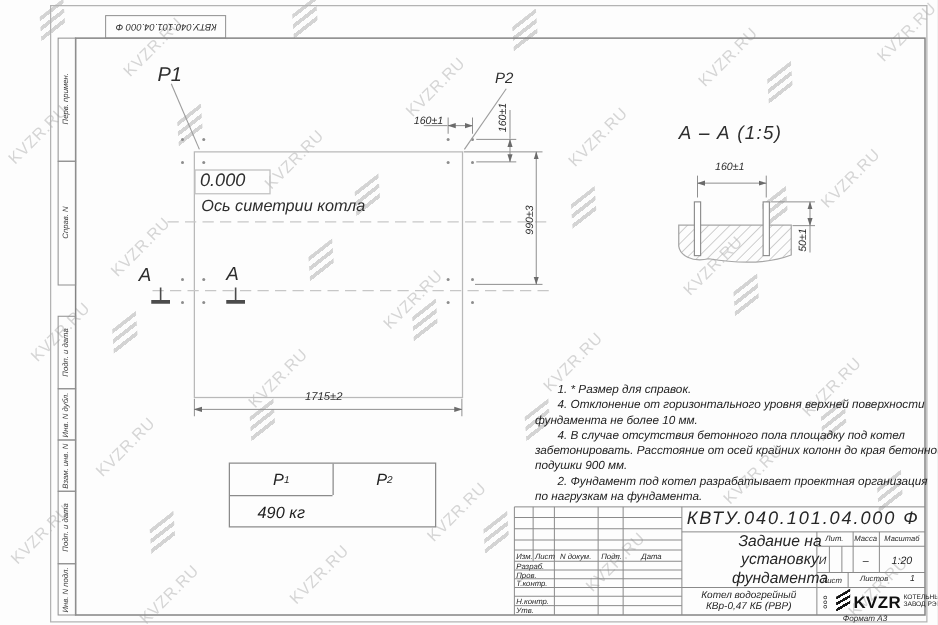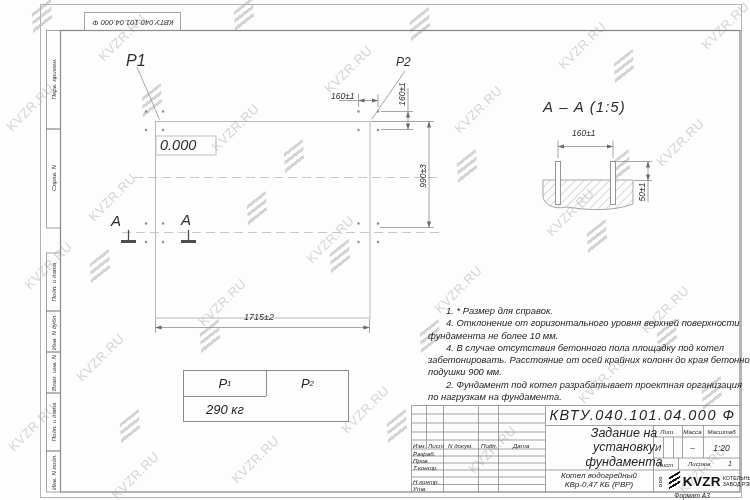--- a/index.html
+++ b/index.html
@@ -227,20 +227,21 @@
   <span class="vlab" style="left:53px;top:178px;">Справ. N</span>
   <span class="vlab" style="left:53px;top:282px;">Подп. и дата</span>
   <span class="vlab" style="left:53px;top:331.5px;">Инв. N дубл.</span>
   <span class="vlab" style="left:53px;top:372.5px;">Взам. инв. N</span>
   <span class="vlab" style="left:53px;top:422px;">Подп. и дата</span>
   <span class="vlab" style="left:53px;top:471.5px;">Инв. N подл.</span>
 
   <span class="t" style="left:126px;top:52px;font-size:16px;">P1</span>
   <span class="t" style="left:396px;top:55px;font-size:12px;">P2</span>
   <span class="t" style="left:160px;top:137px;font-size:14.5px;">0.000</span>
+  <span class="t" style="left:161px;top:157px;font-size:13px;">Ось симетрии котла</span>
   <span class="t" style="left:111px;top:212px;font-size:15px;">А</span>
   <span class="t" style="left:181px;top:211px;font-size:15px;">А</span>
   <span class="t" style="left:331px;top:91px;font-size:8.5px;">160±1</span>
   <span class="t rot90" style="left:401.5px;top:94px;font-size:8.5px;">160±1</span>
   <span class="t rot90" style="left:422.5px;top:176px;font-size:8.5px;">990±3</span>
   <span class="t" style="left:244px;top:312px;font-size:9px;">1715±2</span>
 
   <span class="t" style="left:543px;top:98px;font-size:15px;letter-spacing:1px;">А – А (1:5)</span>
   <span class="t" style="left:572px;top:128px;font-size:8.5px;">160±1</span>
   <span class="t rot90" style="left:642px;top:192px;font-size:8.5px;">50±1</span>
@@ -258,21 +259,21 @@
 
   <div class="ptable">
     <div>
       <span>P</span>
         <sub>1</sub>
     </div>
     <div>
       <span>P</span>
         <sub>2</sub>
     </div>
-    <div>290 кг</div>
+    <div>490 кг</div>
   </div>
 
   <span class="tb cellc" style="left:545px;top:405px;width:195px;height:20px;font-size:14.5px;letter-spacing:1.5px;">КВТУ.040.101.04.000  Ф</span>
   <span class="tb cellc" style="left:572px;top:425px;width:104px;height:45px;font-size:12.5px;line-height:14.5px;white-space:normal;">Задание на установку фундамента</span>
   <span class="tb cellc" style="left:547px;top:470px;width:104px;height:22px;font-size:8px;line-height:8.6px;white-space:normal;">Котел водогрейный КВр-0,47 КБ (РВР)</span>
 
   <span class="tb" style="left:413px;top:441.5px;font-size:6.2px;">Изм.</span>
   <span class="tb" style="left:428px;top:441.5px;font-size:6.2px;">Лист</span>
   <span class="tb" style="left:448px;top:441.5px;font-size:6.2px;">N докум.</span>
   <span class="tb" style="left:481px;top:441.5px;font-size:6.2px;">Подп.</span>

